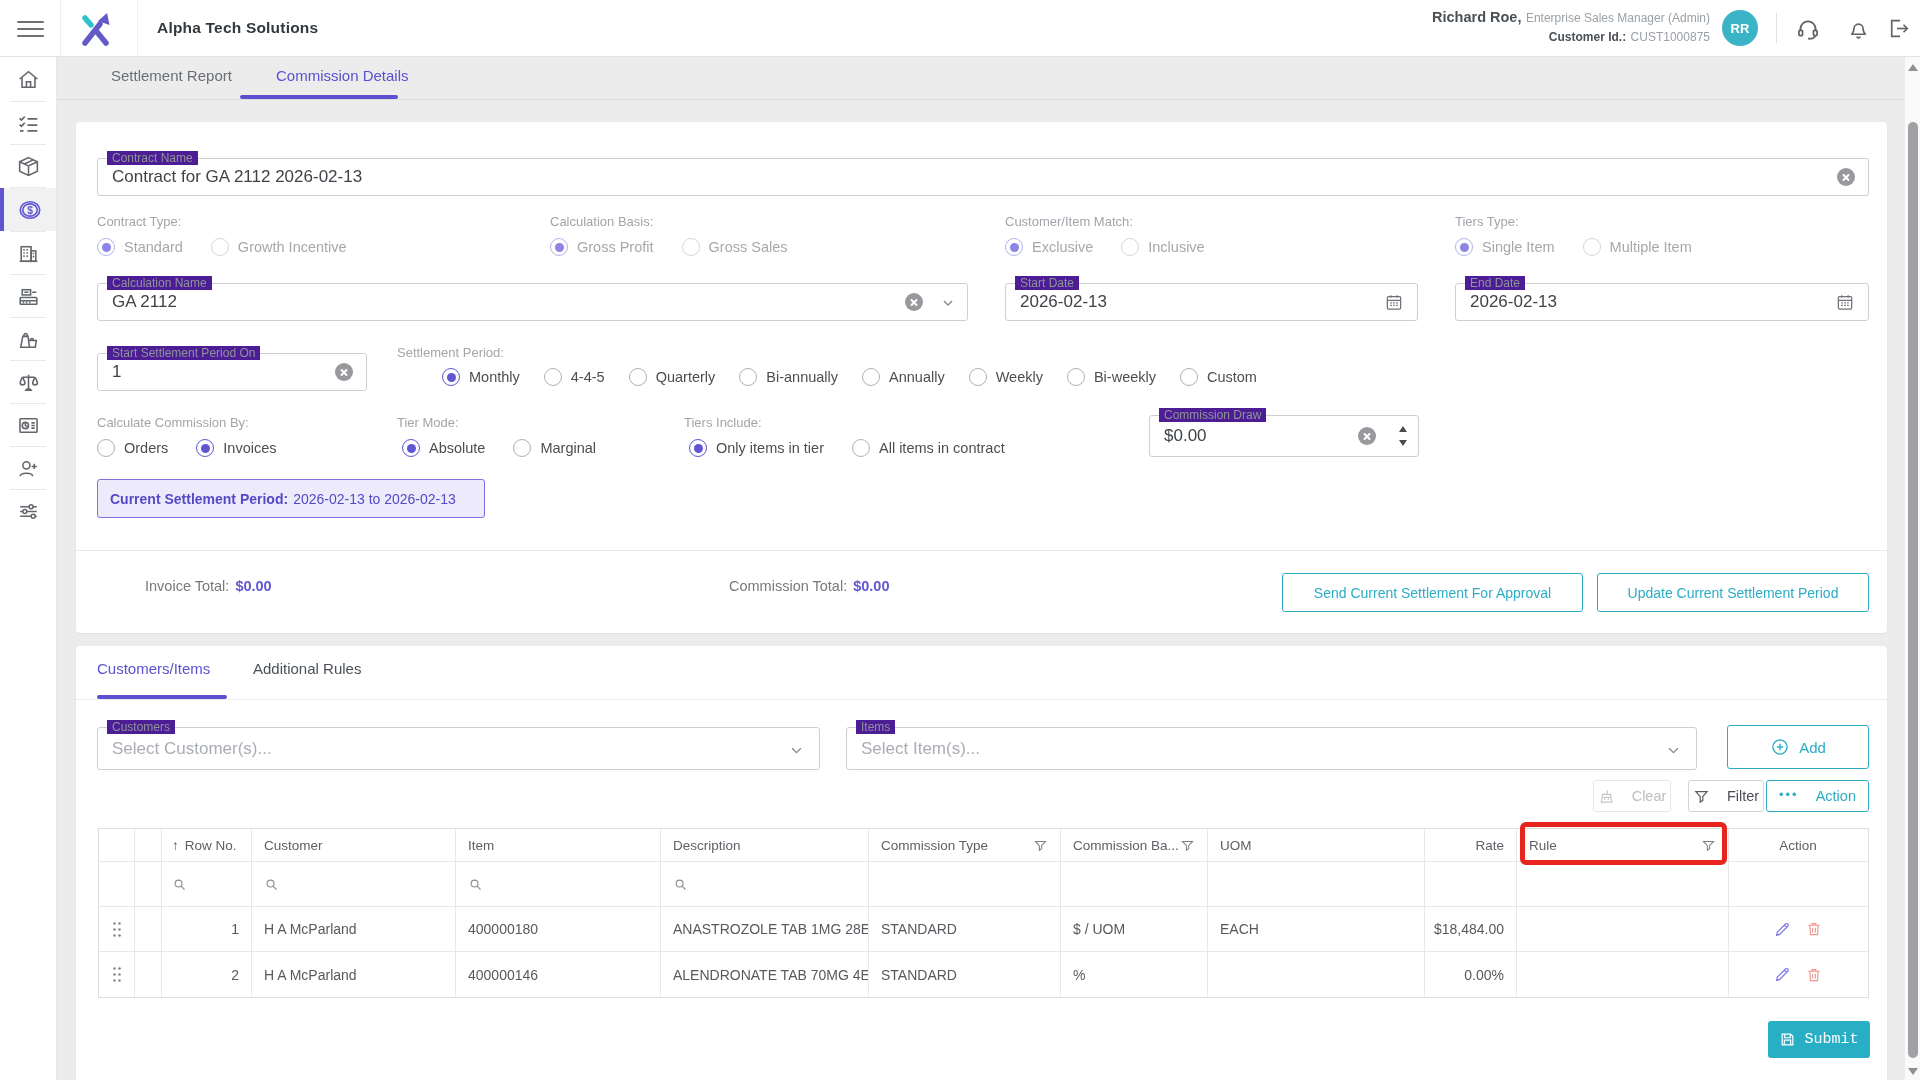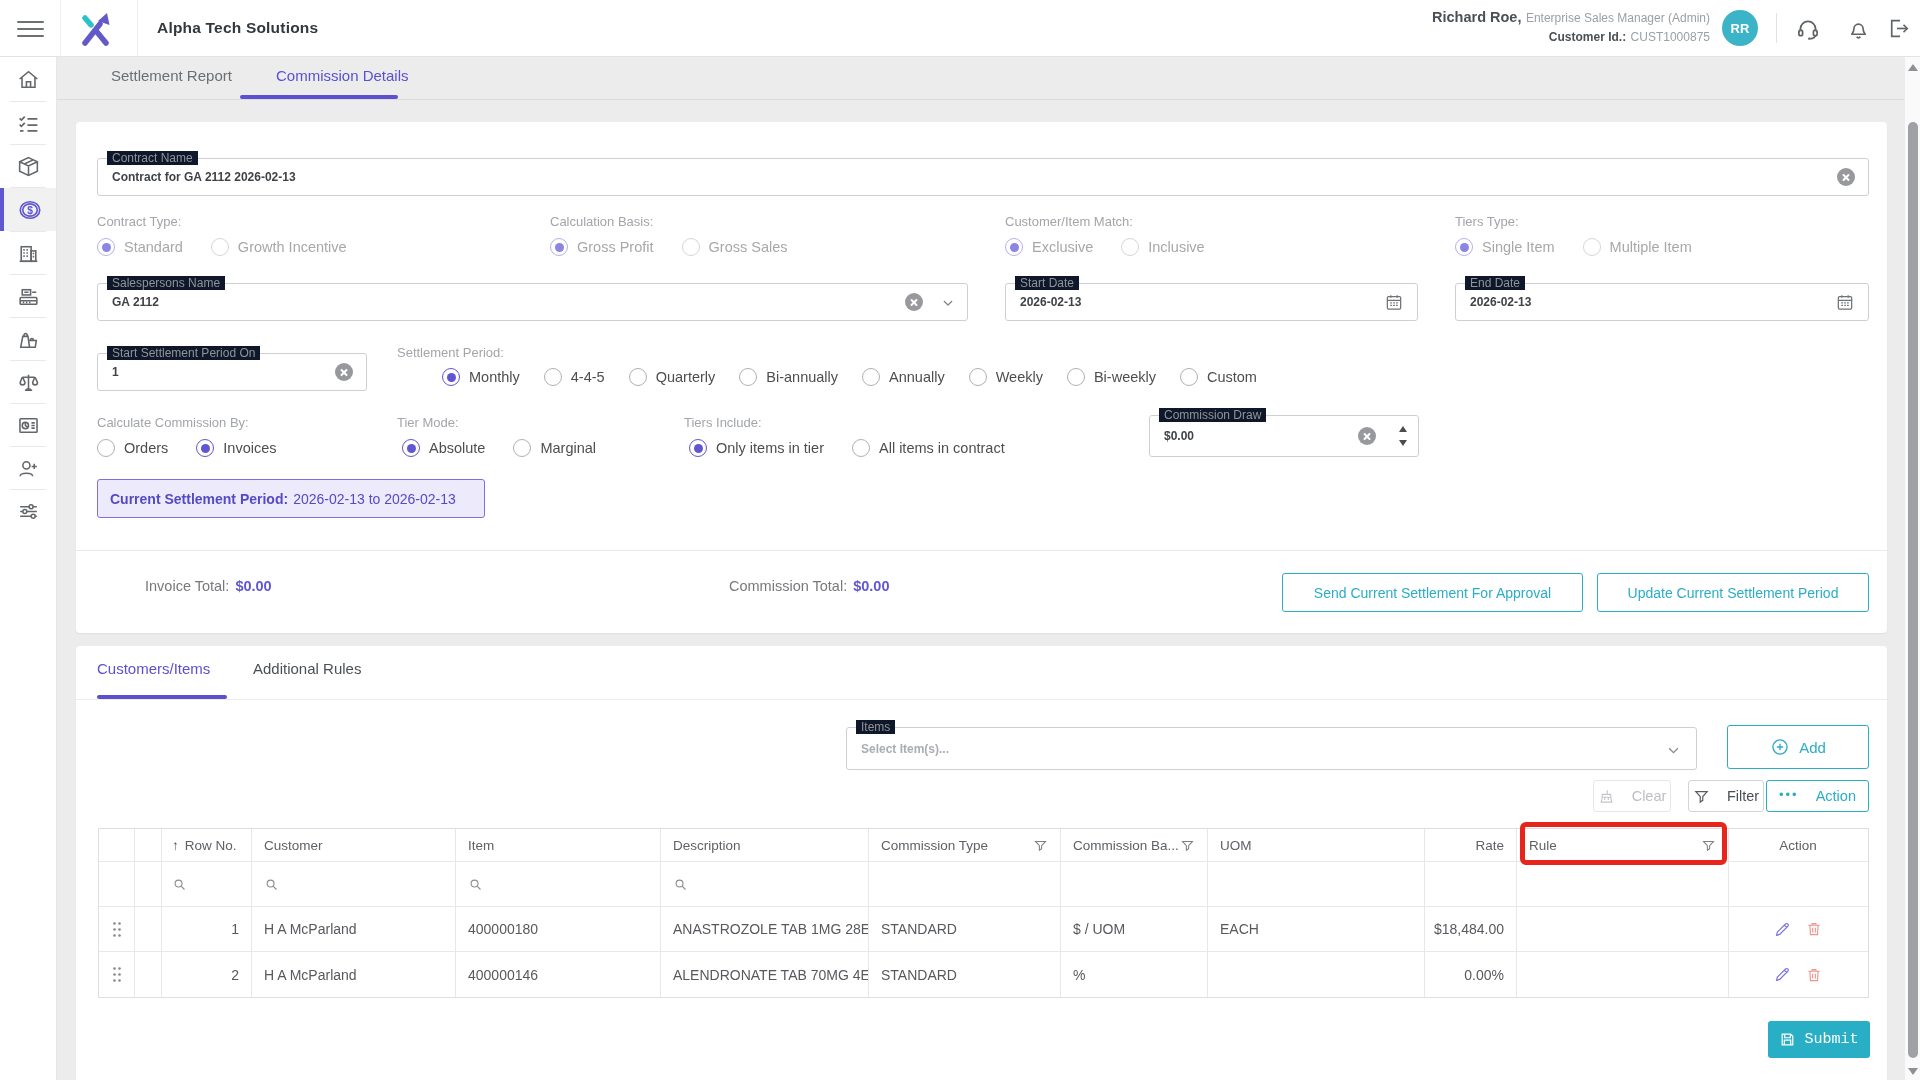--- a/index.html
+++ b/index.html
@@ -27,22 +27,22 @@
 #tabstrip { position:absolute; left:57px; top:57px; width:1847px; height:43px; border-bottom:1px solid #dcdcdc; }
 .ptab { position:absolute; top:10px; font-size:15px; color:#6a6f75; cursor:pointer;margin-left:36px; }
 .ptab.active { color:#5b50cf; }
 #tab-underline { position:absolute; left:183px; top:38px; width:158px; height:4px; background:#5b50cf; border-radius:2px; }
 
 .card { position:absolute; left:76px; width:1811px; background:#fff; border-radius:4px; box-shadow:0 1px 2px rgba(0,0,0,.06); }
 #card1 { top:122px; height:511px; }
 #card2 { top:646px; height:452px; }
 
 .ofield { position:absolute; border:1px solid #cdd0d3; border-radius:3px; background:#fff; }
-.olabel { position:absolute; top:-8px; left:9px; background:#0f172a; padding:0 5px; font-size:12px; color:#8f9499; white-space:nowrap; }
-.ovalue { position:absolute; left:14px; top:0; bottom:0; display:flex; align-items:center; font-size:12px; color:#3f4347;font-weight:bold; }
+.olabel { position:absolute; top:-8px; left:9px; background:#4c1d95; padding:0 5px; font-size:12px; color:#8f9499; white-space:nowrap; }
+.ovalue { position:absolute; left:14px; top:0; bottom:0; display:flex; align-items:center; font-size:17px; color:#3f4347; }
 .ovalue.ph { color:#a9adb2; }
 .clearx { position:absolute; width:18px; height:18px; top:50%; margin-top:-9px; border-radius:50%; background:#97999d; }
 .clearx:before, .clearx:after { content:""; position:absolute; left:8px; top:4.5px; width:2px; height:9px; background:#fff; border-radius:1px; }
 .clearx:before { transform:rotate(45deg); } .clearx:after { transform:rotate(-45deg); }
 .chev { position:absolute; top:50%; margin-top:-6px; width:12px; height:12px; }
 .calic { position:absolute; top:50%; margin-top:-10px; width:20px; height:20px; }
 
 .cap { position:absolute; font-size:13px; color:#a2a5a9; white-space:nowrap; }
 .rgrp { position:absolute; display:flex; gap:28px; align-items:center; height:20px; }
 .rgrp.g24 { gap:24px;padding-left:40px; }
@@ -287,21 +287,21 @@
         <span class="r-circle sel"></span>
         <span class="r-label">Single Item</span>
       </span>
       <span class="r-item">
         <span class="r-circle"></span>
         <span class="r-label">Multiple Item</span>
       </span>
     </div>
 
   <div class="ofield" style="left:21px;top:161px;width:871px;height:38px">
-    <span class="olabel">Salespersons Name</span>
+    <span class="olabel">Calculation Name</span>
     <span class="ovalue">GA 2112</span>
     <span class="clearx" style="right:44px"></span>
     <span class="chev" style="right:14px">
       <svg width="14" height="14" viewBox="0 0 24 24" fill="none" stroke="#85888c" stroke-width="2.2">
           <path d="M5 8.5 L12 15.5 L19 8.5"></path>
         </svg>
     </span>
   </div>
   <div class="ofield" style="left:929px;top:161px;width:413px;height:38px">
     <span class="olabel">Start Date</span>
@@ -429,20 +429,29 @@
   <button class="btn-teal-o" style="left:1206px;top:451px;width:301px;height:39px">Send Current Settlement For Approval</button>
   <button class="btn-teal-o" style="left:1521px;top:451px;width:272px;height:39px">Update Current Settlement Period</button>
 </div>
 
 <div class="card" id="card2">
   <div class="ctab active" style="left:21px">Customers/Items</div>
   <div class="ctab" style="left:177px">Additional Rules</div>
   <div id="ctab-underline"></div>
   <div id="card2hr"></div>
 
+  <div class="ofield" style="left:21px;top:81px;width:723px;height:43px">
+    <span class="olabel">Customers</span>
+    <span class="ovalue ph">Select Customer(s)...</span>
+    <span class="chev" style="right:18px">
+      <svg width="15" height="15" viewBox="0 0 24 24" fill="none" stroke="#85888c" stroke-width="2">
+          <path d="M5 8.5 L12 15.5 L19 8.5"></path>
+        </svg>
+    </span>
+  </div>
   <div class="ofield" style="left:770px;top:81px;width:851px;height:43px">
     <span class="olabel">Items</span>
     <span class="ovalue ph">Select Item(s)...</span>
     <span class="chev" style="right:18px">
       <svg width="15" height="15" viewBox="0 0 24 24" fill="none" stroke="#85888c" stroke-width="2">
           <path d="M5 8.5 L12 15.5 L19 8.5"></path>
         </svg>
     </span>
   </div>
 

